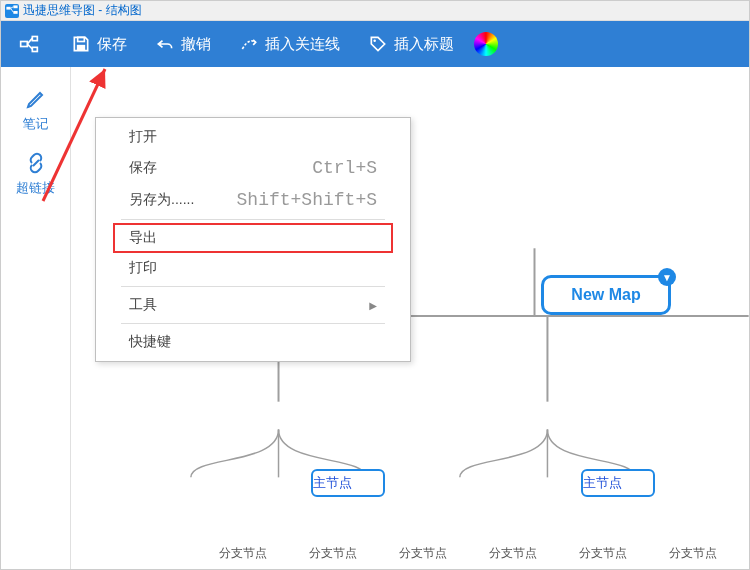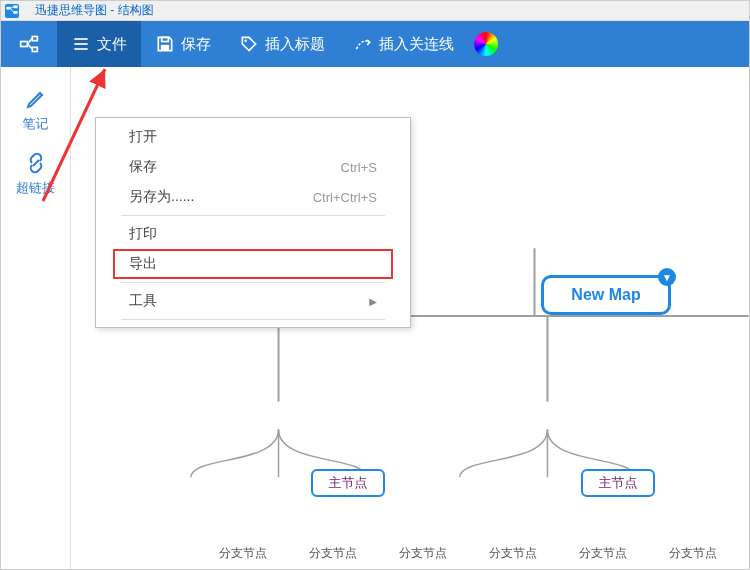--- a/index.html
+++ b/index.html
@@ -12,21 +12,21 @@
     background: #fff;
     position: relative;
     border: 1px solid #ccc;
   }
   
   .titlebar {
     height: 20px;
     background: #f0f0f0;
     display: flex;
     align-items: center;
-    gap: 16px;
+    gap: 4px;
     padding: 0 4px;
     font-size: 12px;
     color: #0066cc;
     border-bottom: 1px solid #ddd;
   }
   .titlebar .app-icon {
     width: 14px; height: 14px;
     background: #1e88e5;
     color: #fff;
     display: flex; align-items: center; justify-content: center;
@@ -95,21 +95,21 @@
     z-index: 20;
     padding: 4px 17px;
     margin-top: 16px;
   }
   .menu-row {
     display: flex; justify-content: space-between; align-items: center;
     padding: 6px 16px;
     font-size: 14px; color: #444; cursor: pointer;
     position: relative;
   }
-  .menu-row .shortcut { color: #999; font-size: 13px; }
+  .menu-row .shortcut { color: #999; font-size: 18px; font-family: Liberation Mono, monospace; }
   .menu-sep { height: 1px; background: #ddd; margin: 3px 8px; }
   .menu-row.highlight {
     outline: 2px solid #e33;
     outline-offset: -2px;
   }
   .menu-row .submenu-arrow {
     color: #888; font-size: 10px;
   }
   
   .red-arrow {
@@ -135,22 +135,22 @@
     width: 18px; height: 18px; border-radius: 50%;
     background: #1e88e5; color: #fff;
     display: flex; align-items: center; justify-content: center;
     font-size: 10px;
   }
   .node-main {
     position: absolute;
     width: 74px; height: 28px;
     border: 2px solid #1e88e5;
     border-radius: 6px;
-    display: flex; align-items: center; justify-content: center;
-    color: #701a75; font-size: 13px; background: #fff;
+    display: flex; align-items: center; 
+    color: #1d4ed8; font-size: 13px; background: #fff;
   }
   .node-main.n1 { left: 240px; top: 402px; }
   .node-main.n2 { left: 510px; top: 402px; }
   .leaf-group {
     position: absolute; display: flex; gap: 42px;
     font-size: 12px; color: #555;
   }
   .leaf-group.g1 { left: 148px; top: 478px; }
   .leaf-group.g2 { left: 418px; top: 478px; }
   
@@ -178,49 +178,47 @@
 <div class="toolbar">
   <div class="tool-item" style="padding:0 18px">
     <svg viewBox="0 0 24 24">
         <rect x="2" y="9" width="8" height="6" fill="none" stroke="#fff" stroke-width="2"></rect>
         <rect x="16" y="3" width="6" height="5" fill="none" stroke="#fff" stroke-width="2"></rect>
         <rect x="16" y="16" width="6" height="5" fill="none" stroke="#fff" stroke-width="2"></rect>
         <line x1="10" y1="12" x2="16" y2="5" stroke="#fff" stroke-width="2"></line>
         <line x1="10" y1="12" x2="16" y2="18" stroke="#fff" stroke-width="2"></line>
       </svg>
   </div>
-  <div class="tool-item active">
-    <svg viewBox="0 0 24 24">
-        <line x1="4" y1="6" x2="20" y2="6" stroke="#fff" stroke-width="2"></line>
-        <line x1="4" y1="12" x2="20" y2="12" stroke="#fff" stroke-width="2"></line>
-        <line x1="4" y1="18" x2="20" y2="18" stroke="#fff" stroke-width="2"></line>
-      </svg>
-    <span>文件</span>
-  </div>
   <div class="tool-item">
     <svg viewBox="0 0 24 24">
         <path d="M4 4h13l3 3v13H4z" fill="none" stroke="#fff" stroke-width="2"></path>
         <rect x="8" y="4" width="8" height="5" fill="none" stroke="#fff" stroke-width="2"></rect>
         <rect x="7" y="13" width="10" height="7" fill="#fff"></rect>
       </svg>
     <span>保存</span>
   </div>
   <div class="tool-item">
     <svg viewBox="0 0 24 24">
+        <path d="M9 8 L4 12 L9 16 M4 12 H15 A5 5 0 0 1 20 17" fill="none" stroke="#fff" stroke-width="2"></path>
+      </svg>
+    <span>撤销</span>
+  </div>
+  <div class="tool-item">
+    <svg viewBox="0 0 24 24">
+        <path d="M4 18 Q12 4 20 10" fill="none" stroke="#fff" stroke-width="2" stroke-dasharray="3,2"></path>
+        <path d="M17 7 L20 10 L17 13" fill="none" stroke="#fff" stroke-width="2"></path>
+      </svg>
+    <span>插入关连线</span>
+  </div>
+  <div class="tool-item">
+    <svg viewBox="0 0 24 24">
         <path d="M4 4h8l8 8-8 8-8-8z" fill="none" stroke="#fff" stroke-width="2"></path>
         <circle cx="8" cy="8" r="1.5" fill="#fff"></circle>
       </svg>
     <span>插入标题</span>
-  </div>
-  <div class="tool-item">
-    <svg viewBox="0 0 24 24">
-        <path d="M4 18 Q12 4 20 10" fill="none" stroke="#fff" stroke-width="2" stroke-dasharray="3,2"></path>
-        <path d="M17 7 L20 10 L17 13" fill="none" stroke="#fff" stroke-width="2"></path>
-      </svg>
-    <span>插入关连线</span>
   </div>
   <div class="tool-color-circle"></div>
 </div>
 
 <div class="sidebar">
   <div class="side-item">
     <svg viewBox="0 0 24 24">
         <path d="M4 20l3-1 11-11-2-2L5 17z" fill="none" stroke="#2f7fd4" stroke-width="2"></path>
       </svg>
     <span>笔记</span>
@@ -275,35 +273,38 @@
 <div class="dropdown">
   <div class="menu-row">
     <span>打开</span>
   </div>
   <div class="menu-row">
     <span>保存</span>
     <span class="shortcut">Ctrl+S</span>
   </div>
   <div class="menu-row">
     <span>另存为......</span>
-    <span class="shortcut">Ctrl+Ctrl+S</span>
+    <span class="shortcut">Shift+Shift+S</span>
   </div>
   <div class="menu-sep"></div>
-  <div class="menu-row">
-    <span>打印</span>
-  </div>
   <div class="menu-row highlight">
     <span>导出</span>
   </div>
+  <div class="menu-row">
+    <span>打印</span>
+  </div>
   <div class="menu-sep"></div>
   <div class="menu-row">
     <span>工具</span>
     <span class="submenu-arrow">▶</span>
   </div>
   <div class="menu-sep"></div>
+  <div class="menu-row">
+    <span>快捷键</span>
+  </div>
 </div>
 
 <svg class="red-arrow" width="90" height="150">
   <defs>
     <marker id="ah" markerWidth="8" markerHeight="8" refX="6" refY="3" orient="auto">
       <path d="M0,0 L6,3 L0,6 z" fill="#e33"></path>
     </marker>
   </defs>
   <line x1="10" y1="140" x2="72" y2="8" stroke="#e33" stroke-width="3" marker-end="url(#ah)"></line>
 </svg>

